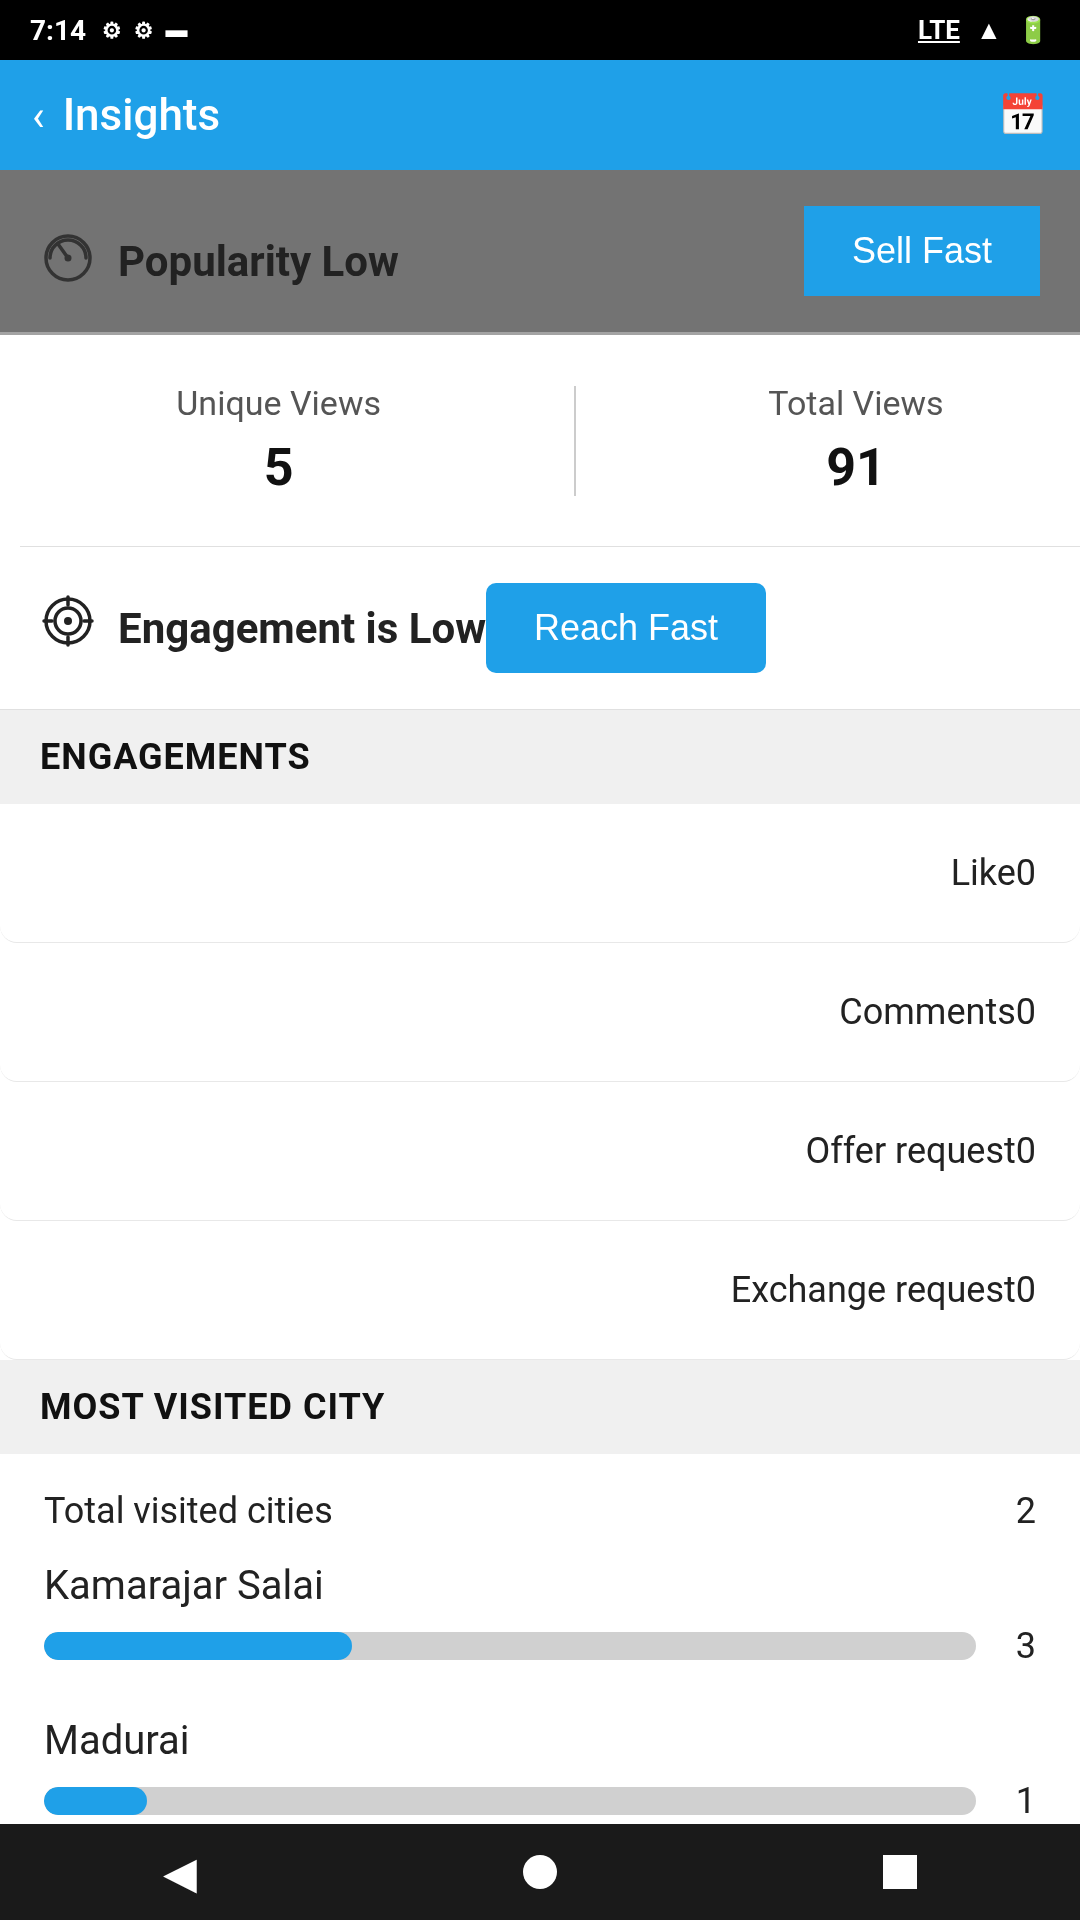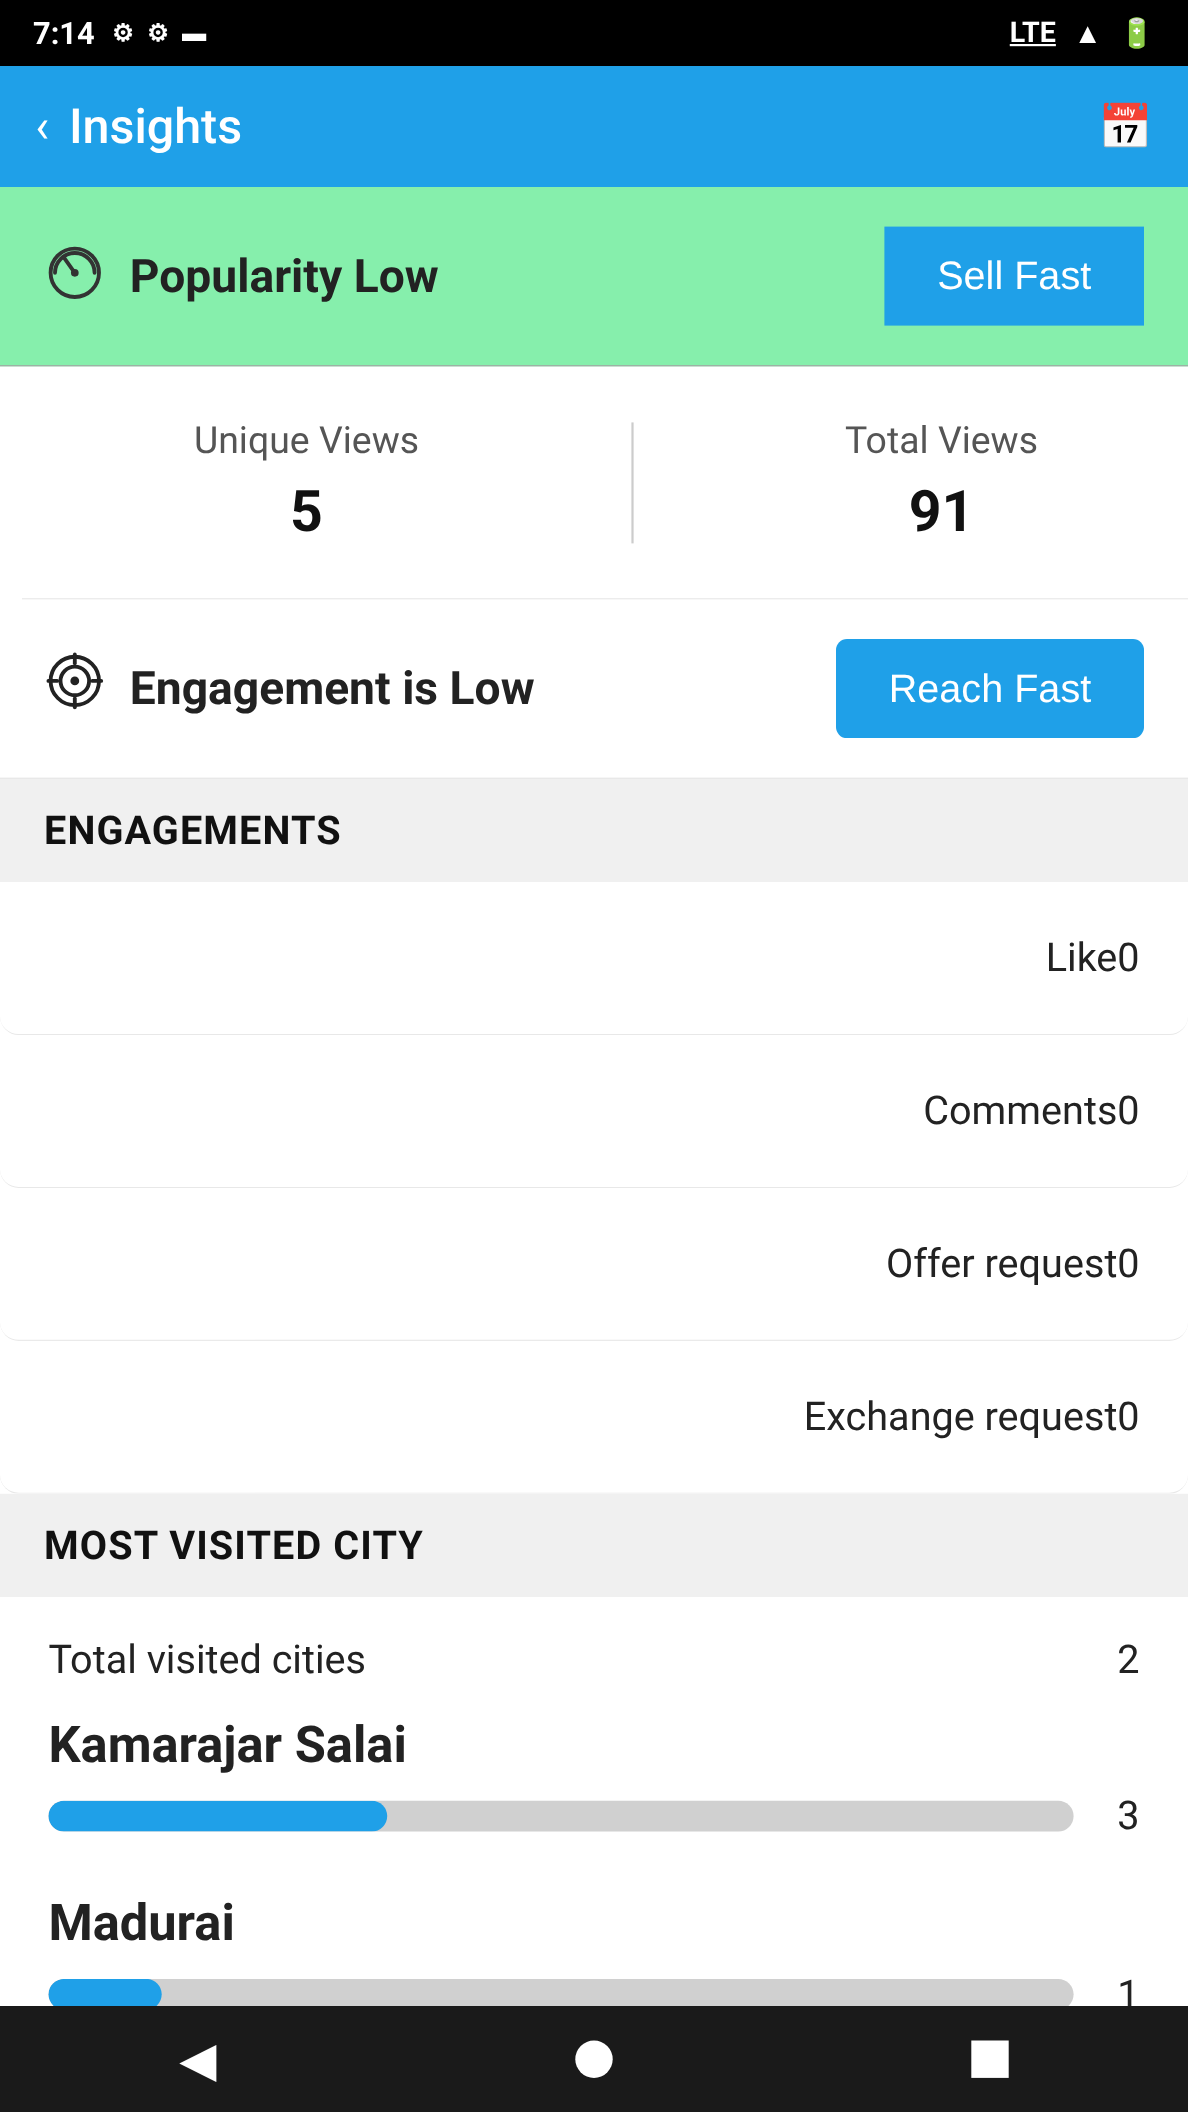--- a/index.html
+++ b/index.html
@@ -73,26 +73,26 @@
       font-weight: 500;
     }
     .calendar-icon {
       color: #fff;
       font-size: 40px;
     }
 
     
     .popularity-section {
       width: 100%;
-      background: #86efac;
-      display: flex;
-      align-items: center;
+      background: #737373;
+      display: flex;
+      align-items: flex-end;
       justify-content: space-between;
       padding: 36px 40px;
-      border-bottom: 1px solid #a3a3a3;
+      border-bottom: 3px solid #a3a3a3;
     }
     .popularity-left {
       display: flex;
       align-items: center;
       gap: 22px;
     }
     .speedometer-icon {
       font-size: 56px;
       color: #333;
     }
@@ -142,21 +142,21 @@
       height: 110px;
       background: #ccc;
     }
 
     
     .engagement-section {
       width: 100%;
       background: #fff;
       display: flex;
       align-items: center;
-      justify-content: space-between;
+      justify-content: flex-start;
       padding: 36px 40px;
       border-bottom: 1px solid #e0e0e0;
     }
     .engagement-left {
       display: flex;
       align-items: center;
       gap: 22px;
     }
     .target-icon {
       font-size: 56px;
@@ -229,23 +229,22 @@
       color: #222;
     }
     .city-row-value {
       font-size: 36px;
       color: #222;
     }
     .city-name-row {
       padding: 20px 44px 8px 44px;
     }
     .city-name {
-      font-size: 46px;
-      color: #222;
-      font-weight: bold;
+      font-size: 40px;
+      color: #222;
     }
     .progress-row {
       display: flex;
       align-items: center;
       justify-content: space-between;
       padding: 8px 44px 30px 44px;
       gap: 20px;
     }
     .progress-bar-container {
       flex: 1;

